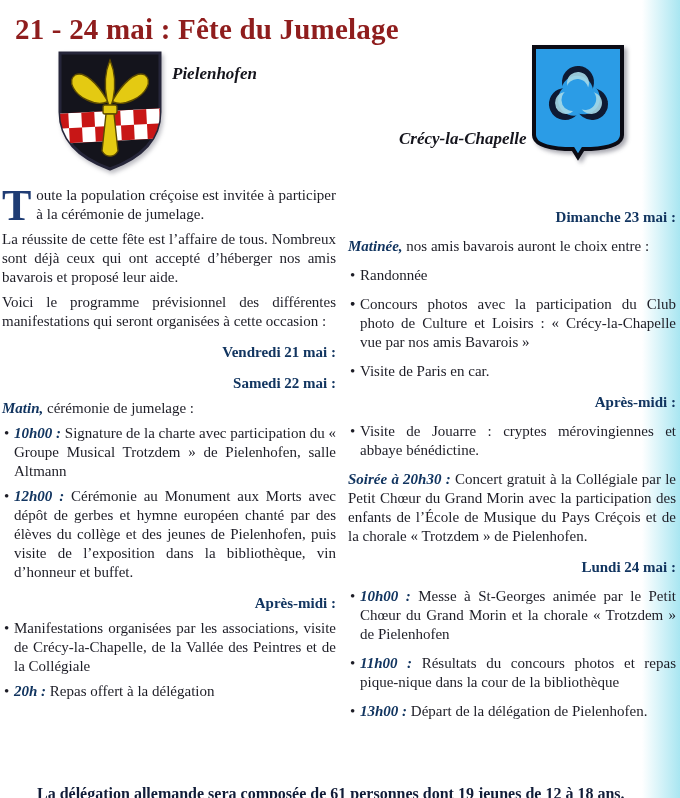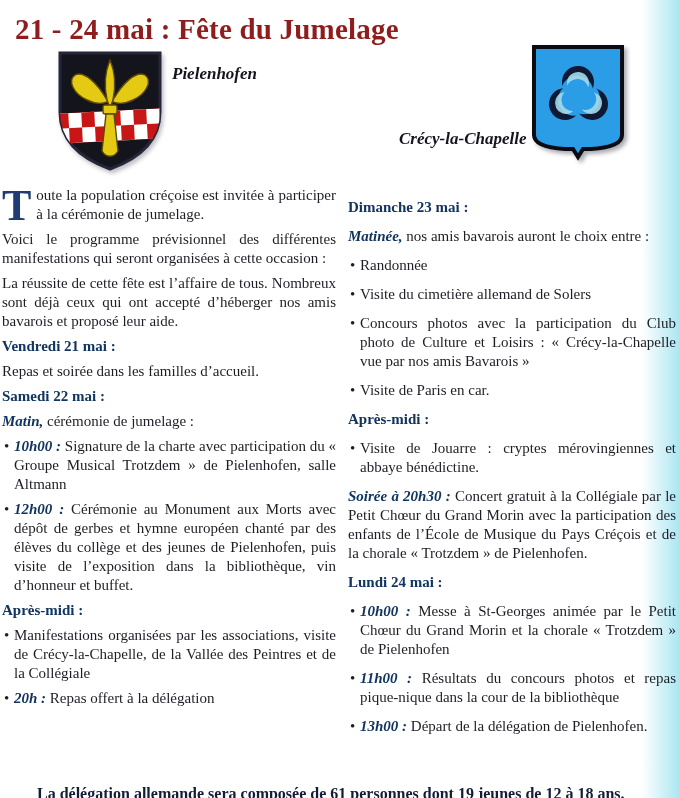--- a/index.html
+++ b/index.html
@@ -31,21 +31,21 @@
   #label-right{left:399px;top:129px;}
   .col{
     position:absolute;font-size:15px;line-height:19px;
     color:var(--c-body,#1d1d26);text-align:justify;
   }
   #col-left{left:2px;top:186px;width:334px;}
   #col-right{left:348px;top:196px;width:328px;}
   .para{margin:0 0 6px 0;}
   #col-right .para{margin-bottom:10px;}
   .para.heading{
-    color:var(--c-heading,#123560);font-weight:bold;text-align:left;margin-top:2px;
+    color:var(--c-heading,#123560);font-weight:bold;text-align:right;margin-top:12px;
   }
   .bold-lead{color:var(--c-heading,#123560);font-weight:bold;font-style:italic;}
   .para.bullet{padding-left:12px;position:relative;}
   .bullet-glyph{position:absolute;left:2px;top:0;}
   .cap{
     float:left;font-size:44px;line-height:34px;font-weight:600;
     padding:3px 5px 0 0;color:var(--c-dropcap,#1f3c74);
   }
   .footer-note{
     position:absolute;left:2px;top:784px;width:672px;
@@ -112,37 +112,36 @@
     <use href="#cres" transform="translate(63,62) rotate(260)" style="fill:var(--c-crescent-dark,#0e1a33)"></use>
     <use href="#cresL" transform="translate(49,41) rotate(140)" style="fill:var(--c-crescent-light,#a6d9e8)" opacity="0.9"></use>
     <use href="#cresL" transform="translate(37,61) rotate(20)" style="fill:var(--c-crescent-light,#a6d9e8)" opacity="0.9"></use>
     <use href="#cresL" transform="translate(62,61) rotate(260)" style="fill:var(--c-crescent-light,#a6d9e8)" opacity="0.9"></use>
   </svg>
 </div>
 <div class="arms-label" id="label-right">Crécy-la-Chapelle</div>
 
 <div class="col" id="col-left">
     <div class="para dropcap"><span class="cap">T</span><span>oute la population créçoise est invitée à participer à la cérémonie de jumelage.</span></div>
+    <div class="para body"><span>La réussite de cette fête est l’affaire de tous. Nombreux sont déjà ceux qui ont accepté d’héberger nos amis bavarois et proposé leur aide.</span></div>
     <div class="para body"><span>Voici le programme prévisionnel des différentes manifestations qui seront organisées à cette occasion :</span></div>
-    <div class="para body"><span>La réussite de cette fête est l’affaire de tous. Nombreux sont déjà ceux qui ont accepté d’héberger nos amis bavarois et proposé leur aide.</span></div>
     <div class="para heading">Vendredi 21 mai :</div>
-    <div class="para body"><span>Repas et soirée dans les familles d’accueil.</span></div>
     <div class="para heading">Samedi 22 mai :</div>
     <div class="para body"><span class="bold-lead">Matin,</span> <span>cérémonie de jumelage :</span></div>
     <div class="para bullet"><span class="bullet-glyph">•</span><span class="bold-lead">10h00 :</span> <span>Signature de la charte avec participation du « Groupe Musical Trotzdem » de Pielenhofen, salle Altmann</span></div>
     <div class="para bullet"><span class="bullet-glyph">•</span><span class="bold-lead">12h00 :</span> <span>Cérémonie au Monument aux Morts avec dépôt de gerbes et hymne européen chanté par des élèves du collège et des jeunes de Pielenhofen, puis visite de l’exposition dans la bibliothèque, vin d’honneur et buffet.</span></div>
     <div class="para heading">Après-midi :</div>
     <div class="para bullet"><span class="bullet-glyph">•</span><span>Manifestations organisées par les associations, visite de Crécy-la-Chapelle, de la Vallée des Peintres et de la Collégiale</span></div>
     <div class="para bullet"><span class="bullet-glyph">•</span><span class="bold-lead">20h :</span> <span>Repas offert à la délégation</span></div>
   </div>
 <div class="col" id="col-right">
     <div class="para heading">Dimanche 23 mai :</div>
     <div class="para body"><span class="bold-lead">Matinée,</span> <span>nos amis bavarois auront le choix entre :</span></div>
     <div class="para bullet"><span class="bullet-glyph">•</span><span>Randonnée</span></div>
-    <div class="para bullet"><span class="bullet-glyph">•</span><span>Visite du cimetière allemand de Solers</span></div>
+    <div class="para bullet"><span class="bullet-glyph">•</span></div>
     <div class="para bullet"><span class="bullet-glyph">•</span><span>Concours photos avec la participation du Club photo de Culture et Loisirs : « Crécy-la-Chapelle vue par nos amis Bavarois »</span></div>
     <div class="para bullet"><span class="bullet-glyph">•</span><span>Visite de Paris en car.</span></div>
     <div class="para heading">Après-midi :</div>
     <div class="para bullet"><span class="bullet-glyph">•</span><span>Visite de Jouarre : cryptes mérovingiennes et abbaye bénédictine.</span></div>
     <div class="para body"><span class="bold-lead">Soirée à 20h30 :</span> <span>Concert gratuit à la Collégiale par le Petit Chœur du Grand Morin avec la participation des enfants de l’École de Musique du Pays Créçois et de la chorale « Trotzdem » de Pielenhofen.</span></div>
     <div class="para heading">Lundi 24 mai :</div>
     <div class="para bullet"><span class="bullet-glyph">•</span><span class="bold-lead">10h00 :</span> <span>Messe à St-Georges animée par le Petit Chœur du Grand Morin et la chorale « Trotzdem » de Pielenhofen</span></div>
     <div class="para bullet"><span class="bullet-glyph">•</span><span class="bold-lead">11h00 :</span> <span>Résultats du concours photos et repas pique-nique dans la cour de la bibliothèque</span></div>
     <div class="para bullet"><span class="bullet-glyph">•</span><span class="bold-lead">13h00 :</span> <span>Départ de la délégation de Pielenhofen.</span></div>
   </div>

